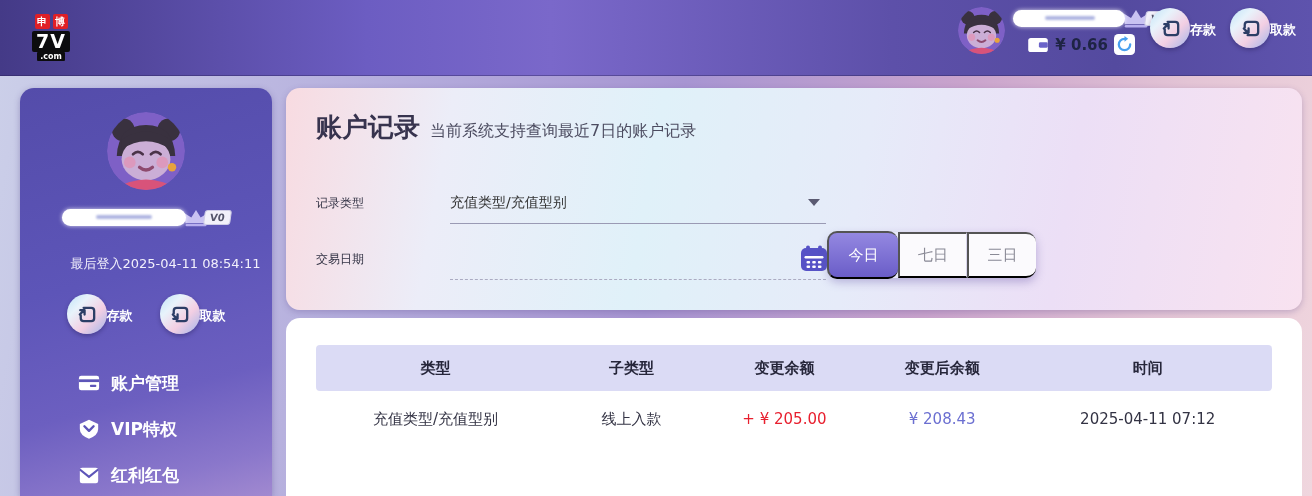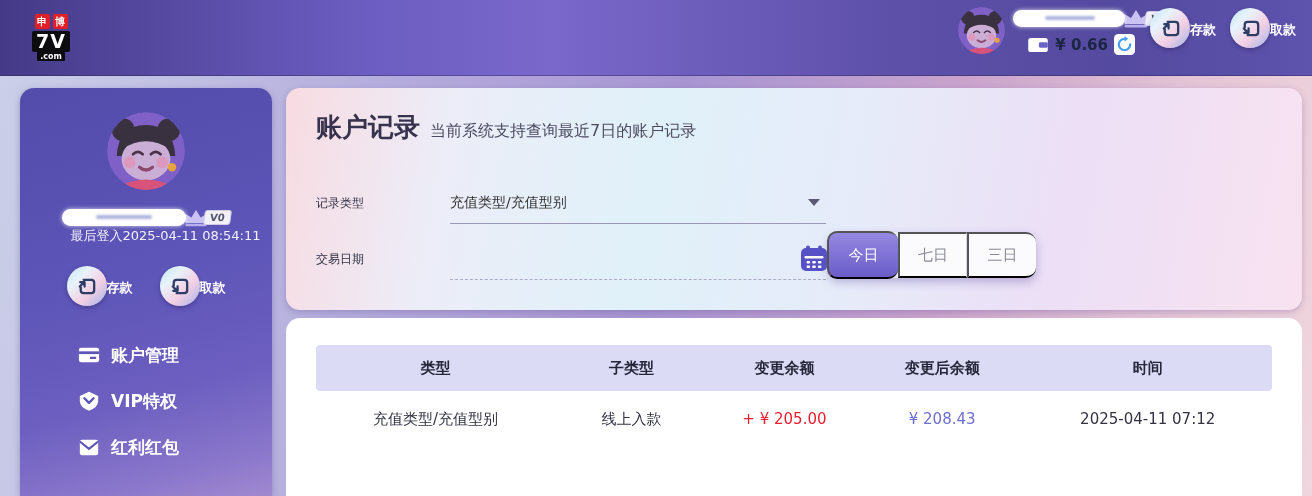--- a/index.html
+++ b/index.html
@@ -47,21 +47,21 @@
   
   .sidebar{
     position:absolute; left:20px; top:88px; width:252px; bottom:0;
     border-radius:14px 14px 0 0;
     background:linear-gradient(165deg,#544caa 0%,#5d55b8 45%,#6c5fc0 72%,#8a77cb 90%,#a189d0 100%);
     box-shadow:0 2px 6px rgba(70,55,130,.35);
   }
   .sb-avatar{ width:78px; height:78px; border-radius:50%; overflow:hidden; margin:24px auto 0; display:block;}
   .sb-userline{ display:flex; justify-content:center; align-items:center; margin-top:18px;}
   .sb-pill{ width:124px; height:17px;}
-  .sb-login{ text-align:center; color:#f2f0fc; font-size:13px; margin-top:0;padding-left:39px;}
+  .sb-login{ text-align:center; color:#f2f0fc; font-size:13px; margin-top:28px;padding-left:39px;}
   .sb-actions{ display:flex; justify-content:center; gap:27px; margin-top:21px;}
   .sb-menu{ margin-top:26px;}
   .menu-item{ height:46px; display:flex; align-items:center; padding-left:58px; gap:11px; cursor:pointer;}
   .menu-label{ color:#fff; font-size:17px; font-weight:bold;}
   .menu-icon{ width:22px; height:22px; flex:0 0 auto;}
 
   
   .panel-top{
     position:absolute; left:286px; top:88px; width:1016px; height:222px; border-radius:14px;
     background:linear-gradient(100deg,#f8dbe1 0%,#ecedf8 16%,#e0f1f9 36%,#e6ebf9 56%,#ecdff6 76%,#f8e2f0 100%);

